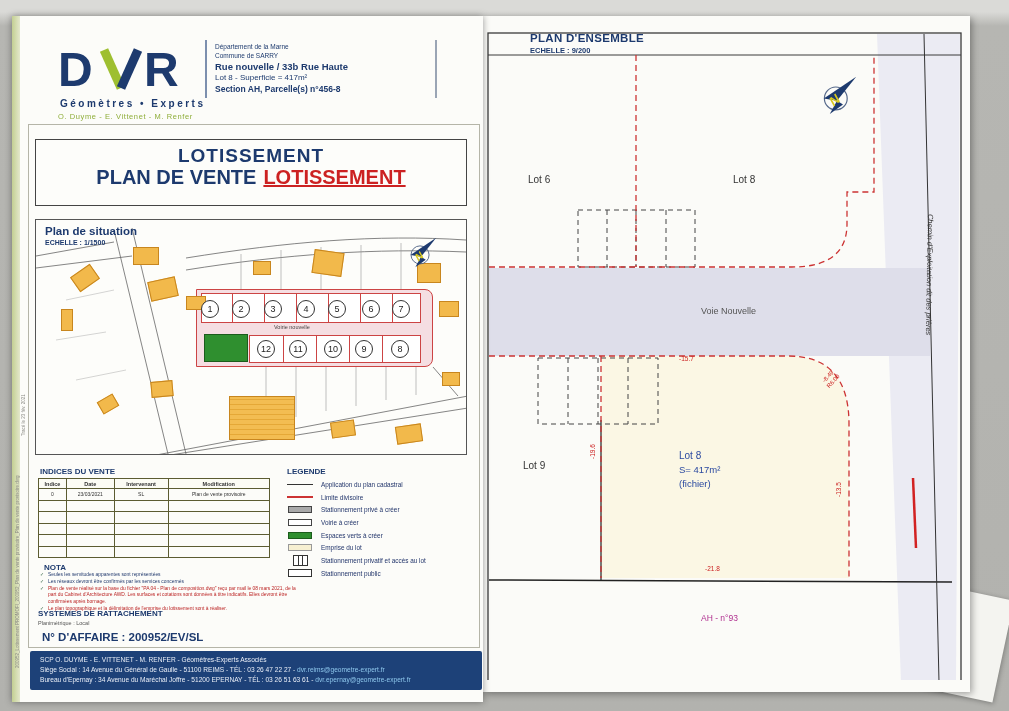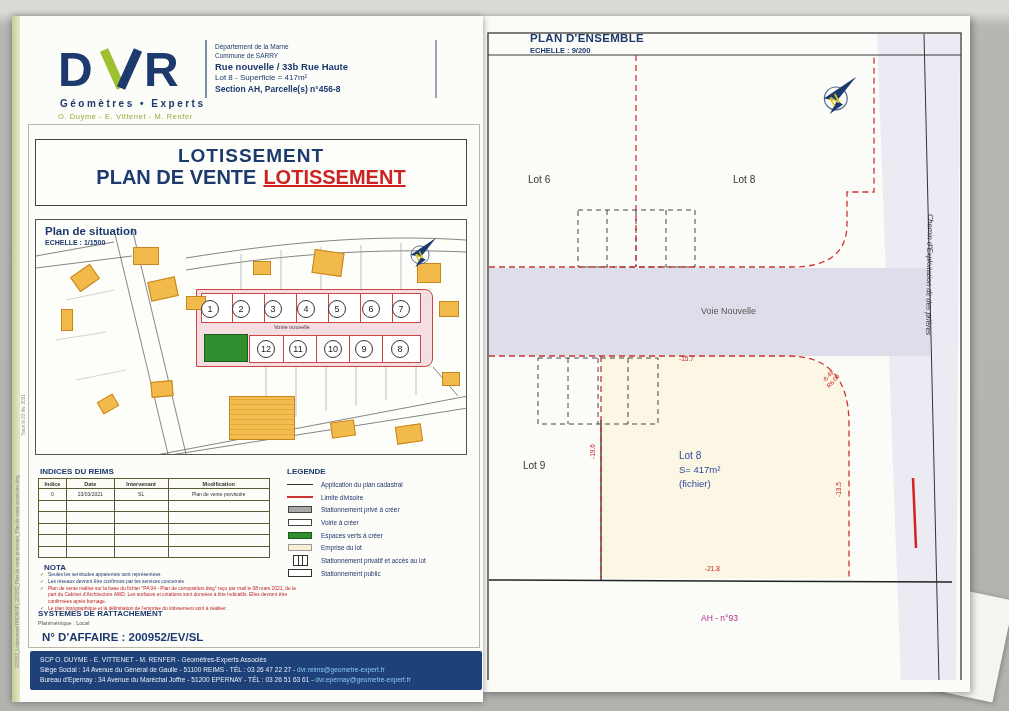--- a/index.html
+++ b/index.html
@@ -192,21 +192,21 @@
       <i class="bld" style="left:406px;top:152px;width:18px;height:14px"></i>
 
       <svg class="abs" style="left:366px;top:14px" width="38" height="38" viewBox="0 0 40 40">
         <circle cx="19" cy="22" r="9.5" fill="none" stroke="#55688a" stroke-width="1"></circle>
         <polygon points="36,4 9,22 20,24" fill="#1d3a6e"></polygon>
         <polygon points="20,24 14,35 25,27" fill="#1d3a6e"></polygon>
         <text x="13" y="27" font-size="11" fill="#d8c81e" font-weight="bold" font-style="italic" transform="rotate(-40 18 22)">N</text>
       </svg>
     </div>
 
-    <div class="sec-h abs" style="left:28px;top:451px">INDICES DU REIMS</div>
+    <div class="sec-h abs" style="left:28px;top:451px">INDICES DU VENTE</div>
     <table class="indices-tb">
       <tbody>
           <tr class="hd">
         <td style="width:28px">Indice</td>
         <td style="width:48px">Date</td>
         <td style="width:54px">Intervenant</td>
         <td style="width:102px">Modification</td>
       </tr>
       <tr>
         <td>0</td>

